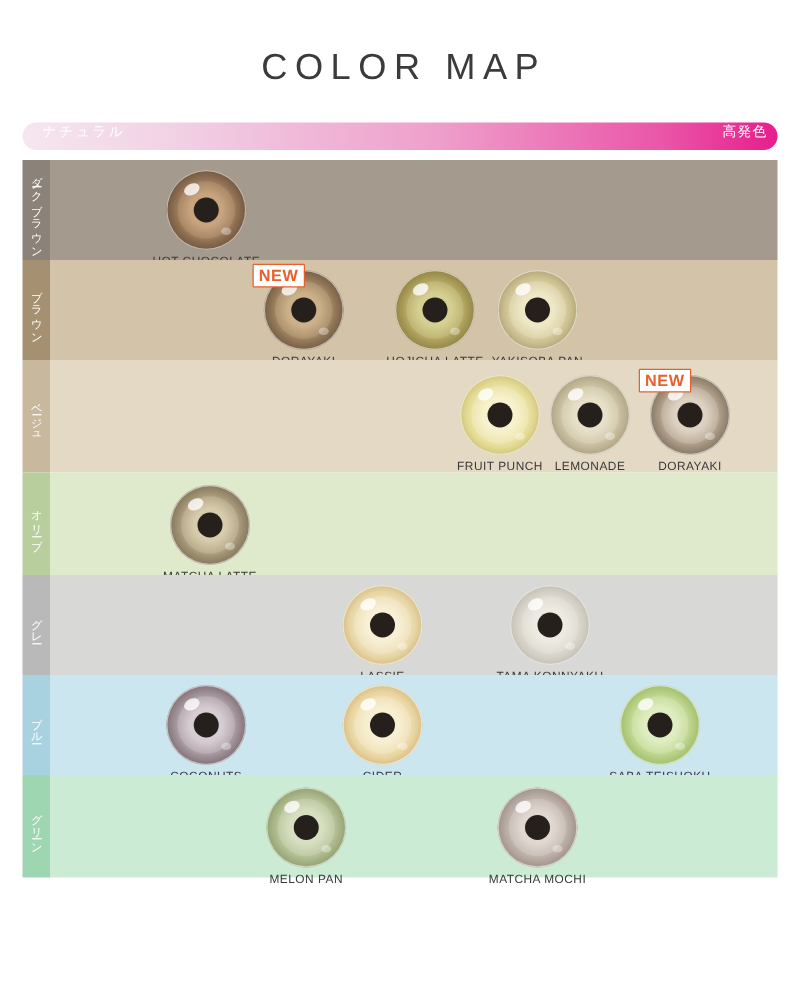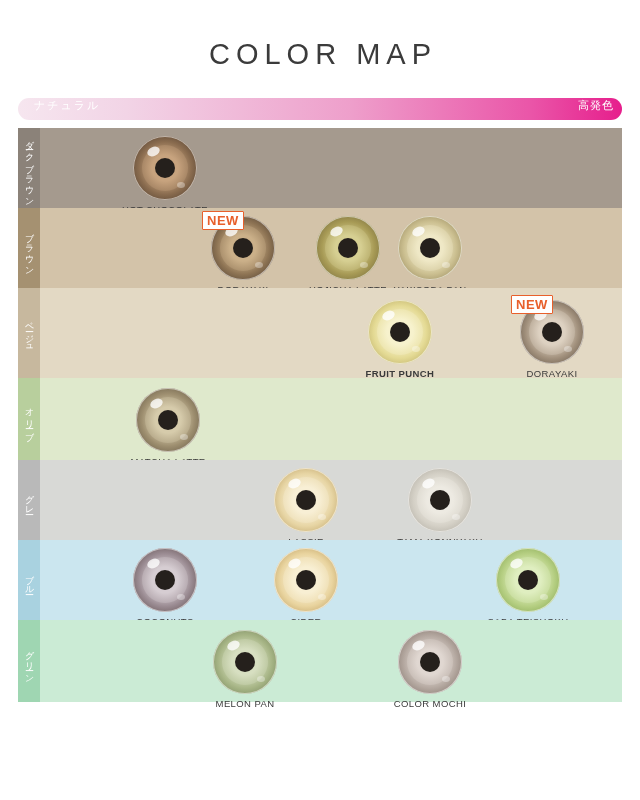--- a/index.html
+++ b/index.html
@@ -216,28 +216,37 @@
             </div>
             <div class="lens-name">YAKISOBA PAN</div>
           </div>
         </div>
       </div>
       <div class="row" style="height: 90px;">
         <div class="row-label" style="background: rgb(199, 184, 158);">
           <span>ベージュ</span>
         </div>
         <div class="row-body" style="background: rgb(227, 217, 196);">
-          <div class="lens" style="left: 300px; top: 12px; font-weight: bold;">
+          <div class="lens" style="left: 300px; top: 12px;">
             <div class="lens-circle" style="background: radial-gradient(circle, rgb(247, 242, 205) 30%, rgb(228, 218, 148) 58%, rgb(179, 164, 94) 92%);">
               <div class="ring2" style="background: radial-gradient(circle, rgb(247, 242, 205) 40%, rgb(228, 218, 148) 100%);"></div>
               <div class="pupil"></div>
               <div class="glint"></div>
               <div class="glint2"></div>
             </div>
             <div class="lens-name">FRUIT PUNCH</div>
+          </div>
+          <div class="lens" style="left: 372px; top: 12px;">
+            <div class="lens-circle" style="background: radial-gradient(circle, rgb(231, 224, 200) 30%, rgb(194, 184, 152) 58%, rgb(141, 132, 101) 92%);">
+              <div class="ring2" style="background: radial-gradient(circle, rgb(231, 224, 200) 40%, rgb(194, 184, 152) 100%);"></div>
+              <div class="pupil"></div>
+              <div class="glint"></div>
+              <div class="glint2"></div>
+            </div>
+            <div class="lens-name">LEMONADE</div>
           </div>
           <div class="lens" style="left: 452px; top: 12px;">
             <div class="badge-new">NEW</div>
             <div class="lens-circle" style="background: radial-gradient(circle, rgb(221, 209, 193) 30%, rgb(162, 145, 125) 58%, rgb(92, 79, 66) 92%);">
               <div class="ring2" style="background: radial-gradient(circle, rgb(221, 209, 193) 40%, rgb(162, 145, 125) 100%);"></div>
               <div class="pupil"></div>
               <div class="glint"></div>
               <div class="glint2"></div>
             </div>
             <div class="lens-name">DORAYAKI</div>
@@ -333,19 +342,19 @@
             </div>
             <div class="lens-name">MELON PAN</div>
           </div>
           <div class="lens" style="left: 330px; top: 10px;">
             <div class="lens-circle" style="background: radial-gradient(circle, rgb(224, 215, 209) 30%, rgb(180, 168, 160) 58%, rgb(125, 111, 102) 92%);">
               <div class="ring2" style="background: radial-gradient(circle, rgb(224, 215, 209) 40%, rgb(180, 168, 160) 100%);"></div>
               <div class="pupil"></div>
               <div class="glint"></div>
               <div class="glint2"></div>
             </div>
-            <div class="lens-name">COLOR MOCHI</div>
+            <div class="lens-name">MATCHA MOCHI</div>
           </div>
         </div>
       </div>
     </div>
 
 </div>
 
 </body></html>

